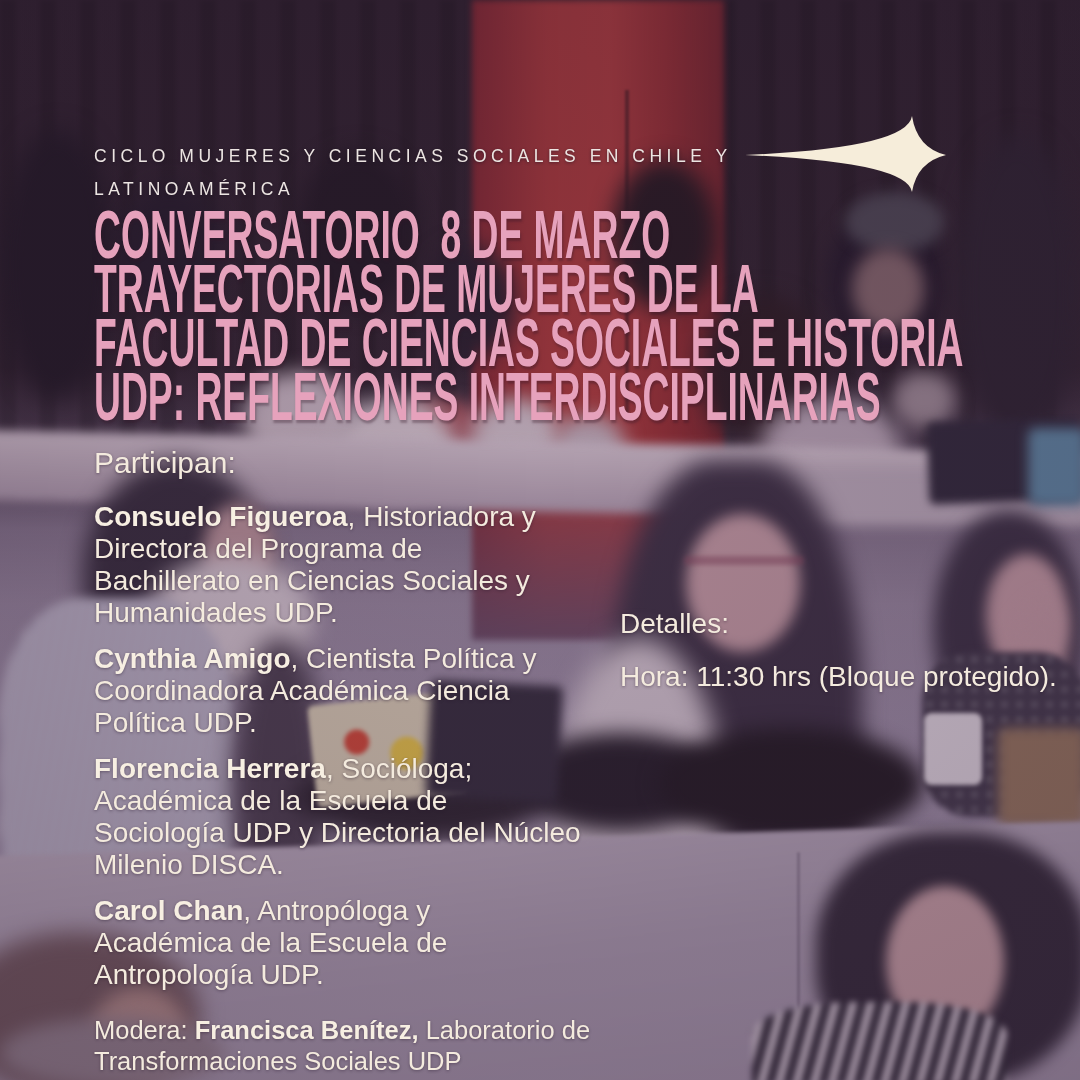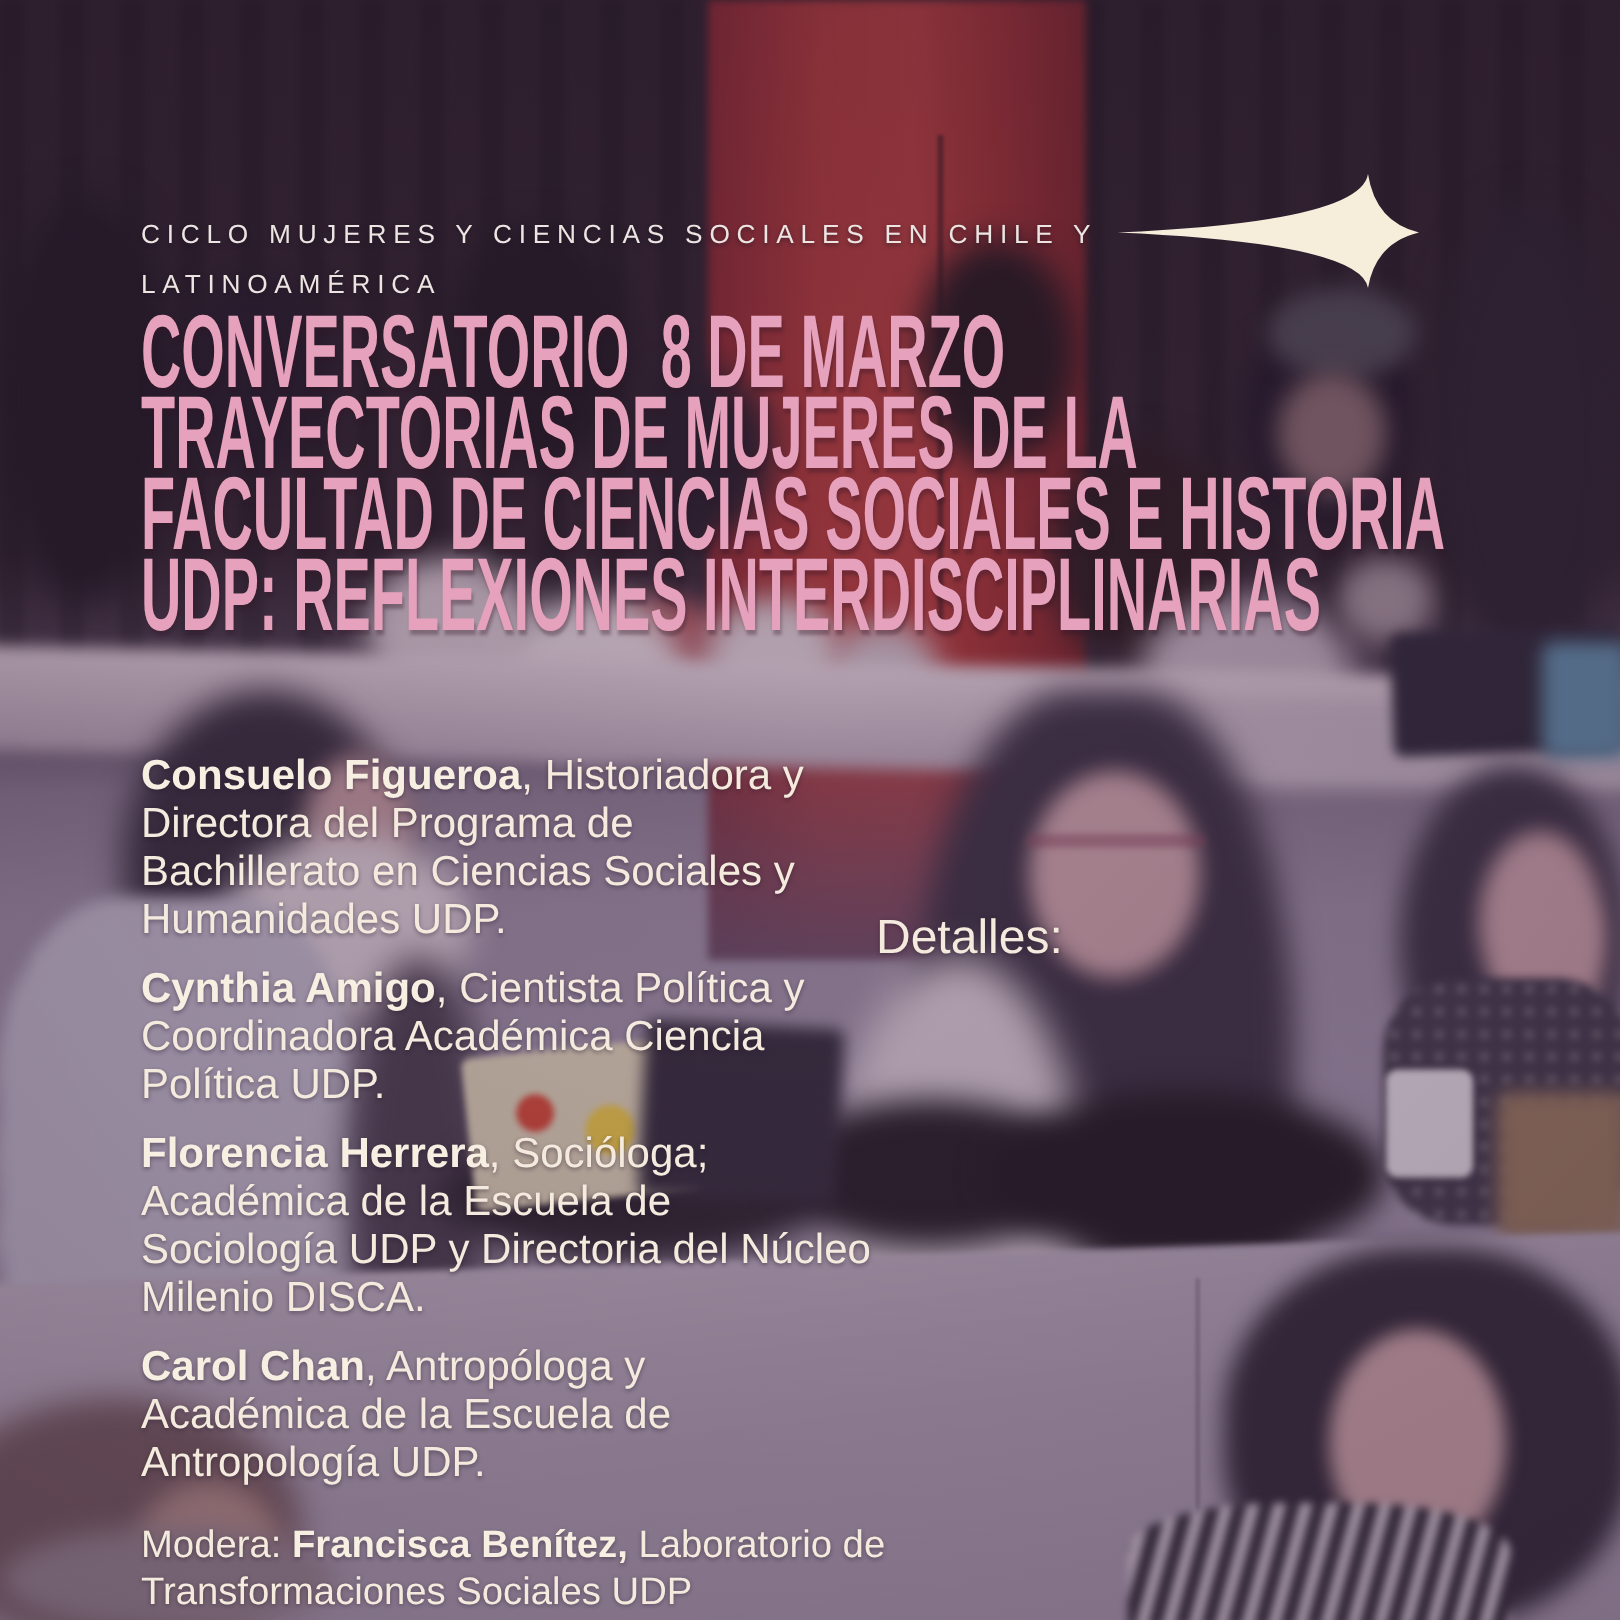--- a/index.html
+++ b/index.html
@@ -34,22 +34,22 @@
   .tline{height:54px;white-space:pre;font-size:69px;line-height:54px;
     transform:scaleX(.54);transform-origin:left top;letter-spacing:0;
     text-shadow:2px 3px 3px rgba(52,24,40,.35);}
   .pheading{position:absolute;left:94px;top:446px;font-size:30px;line-height:34px;
     text-shadow:0 1px 3px rgba(40,25,45,.45);}
   .participants{position:absolute;left:94px;top:501px;width:620px;
     font-size:28px;line-height:32px;text-shadow:0 1px 3px rgba(40,25,45,.45);}
   .pblock{white-space:pre-line;margin:0 0 14px 0;}
   .pname{font-weight:700;color:#f7efe2;}
   .moderator{white-space:pre-line;margin-top:24px;font-size:25.5px;line-height:31px;}
-  .details{position:absolute;left:584px;top:606px;width:460px;
-    font-size:32px;line-height:36px;text-shadow:0 1px 3px rgba(40,25,45,.45);}
+  .details{position:absolute;left:620px;top:606px;width:460px;
+    font-size:28px;line-height:36px;text-shadow:0 1px 3px rgba(40,25,45,.45);}
   .ditem{margin-top:17px;}
 </style>
 </head>
 <body>
 
 <div class="poster">
 
   <div class="bg">
     <div class="bg-base"></div>
     <div class="bg-stripes"></div>
@@ -125,20 +125,21 @@
       <path d="M177,11 Q182,43 211,50 Q182,57 177,87 Q172,57 10,50 Q172,43 177,11 Z" fill="#f6edda"></path>
     </svg>
 
     <h1 class="title">
       <div class="tline">CONVERSATORIO  8 DE MARZO</div>
       <div class="tline">TRAYECTORIAS DE MUJERES DE LA</div>
       <div class="tline">FACULTAD DE CIENCIAS SOCIALES E HISTORIA</div>
       <div class="tline">UDP: REFLEXIONES INTERDISCIPLINARIAS</div>
     </h1>
 
+    <div class="pheading">Participan:</div>
 
     <section class="participants">
       <div class="pblock"><span class="pname">Consuelo Figueroa</span><span>, Historiadora y
 Directora del Programa de
 Bachillerato en Ciencias Sociales y
 Humanidades UDP.</span></div>
       <div class="pblock"><span class="pname">Cynthia Amigo</span><span>, Cientista Política y
 Coordinadora Académica Ciencia
 Política UDP.</span></div>
       <div class="pblock"><span class="pname">Florencia Herrera</span><span>, Socióloga;
@@ -147,16 +148,17 @@
 Milenio DISCA.</span></div>
       <div class="pblock"><span class="pname">Carol Chan</span><span>, Antropóloga y
 Académica de la Escuela de
 Antropología UDP.</span></div>
       <div class="moderator"><span>Modera: </span><span class="pname">Francisca Benítez,</span><span> Laboratorio de
 Transformaciones Sociales UDP</span></div>
     </section>
 
     <aside class="details">
       <div>Detalles:</div>
+      <div class="ditem">Hora: 11:30 hrs (Bloque protegido).</div>
     </aside>
   </div>
 
 </div>
 
 </body></html>

